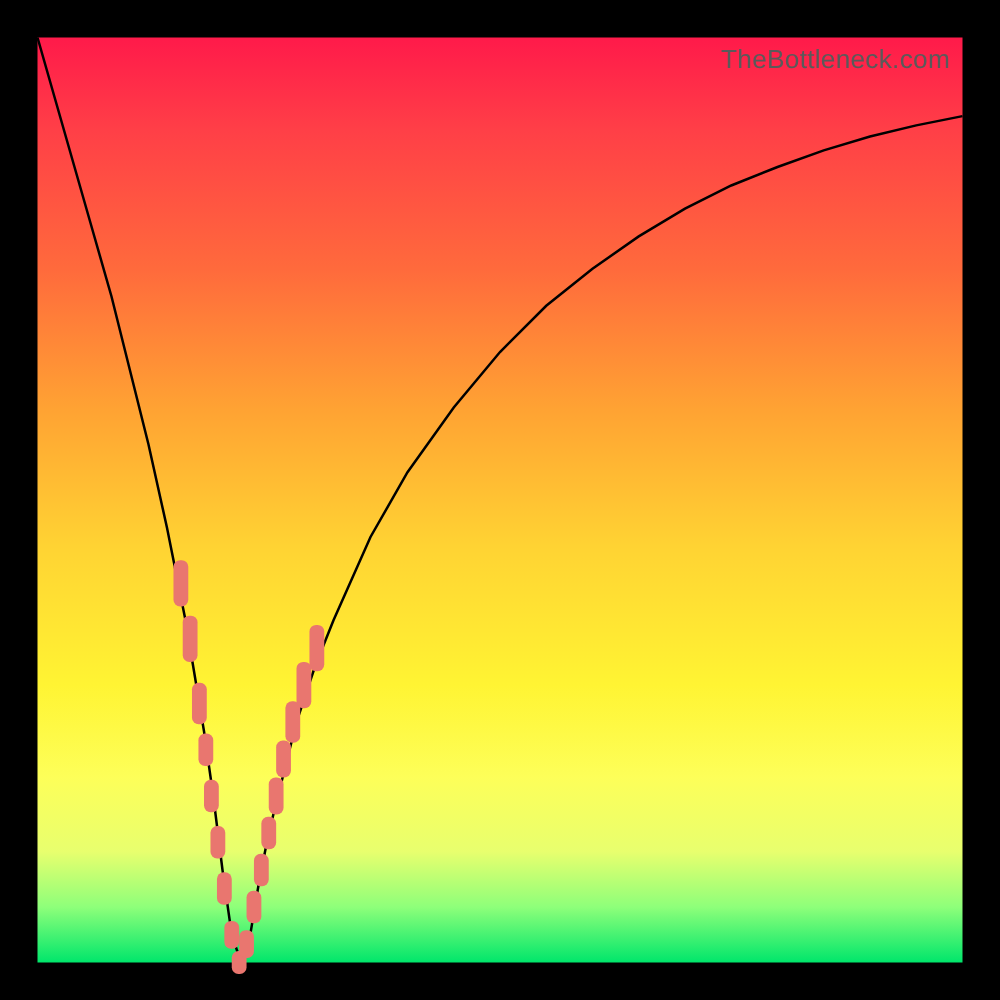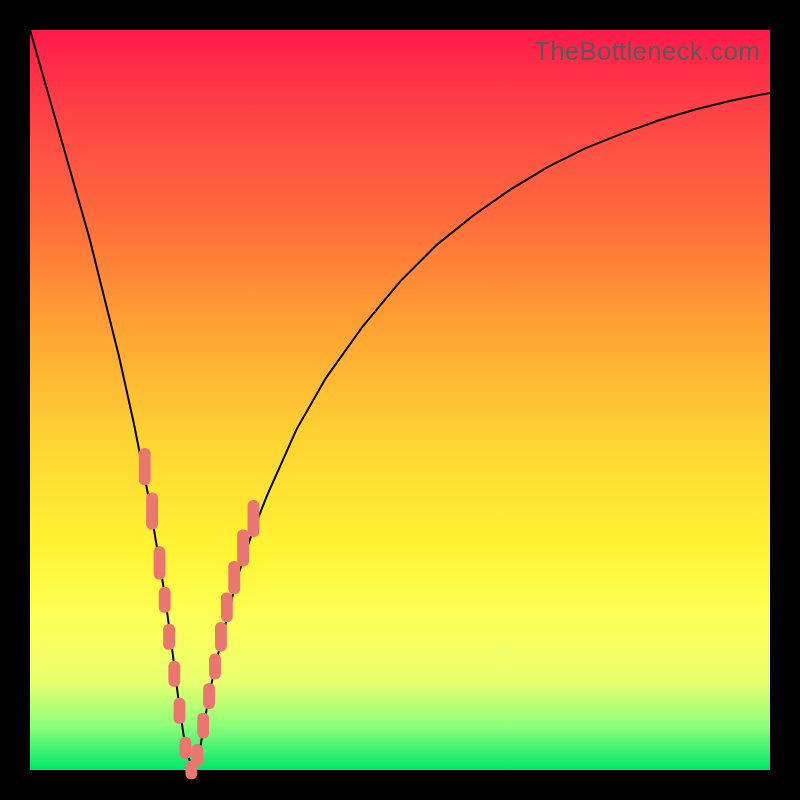--- a/index.html
+++ b/index.html
@@ -29,21 +29,21 @@
       #e8ff6e 88%,
       #8eff7a 94%,
       #00e66b 100%
     );
   }
   .watermark {
     position: absolute;
     top: 6px;
     right: 10px;
     color: #5a5a5a;
-    font-size: 26px;
+    font-size: 21px;
     font-weight: 500;
     letter-spacing: 0.2px;
     z-index: 5;
     user-select: none;
   }
   svg.curve {
     position: absolute;
     left: 0;
     top: 0;
     width: 740px;

